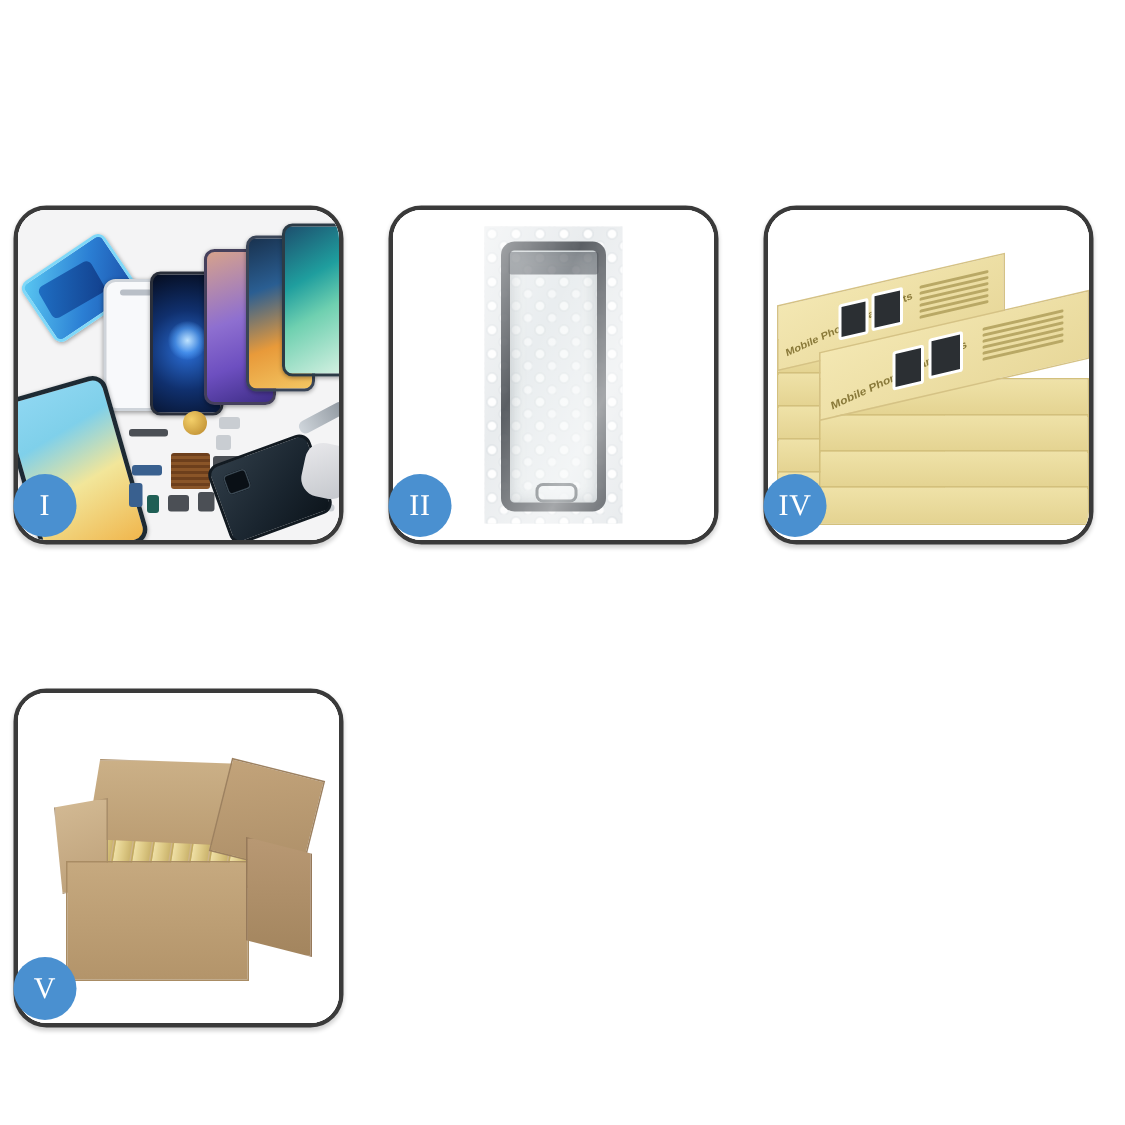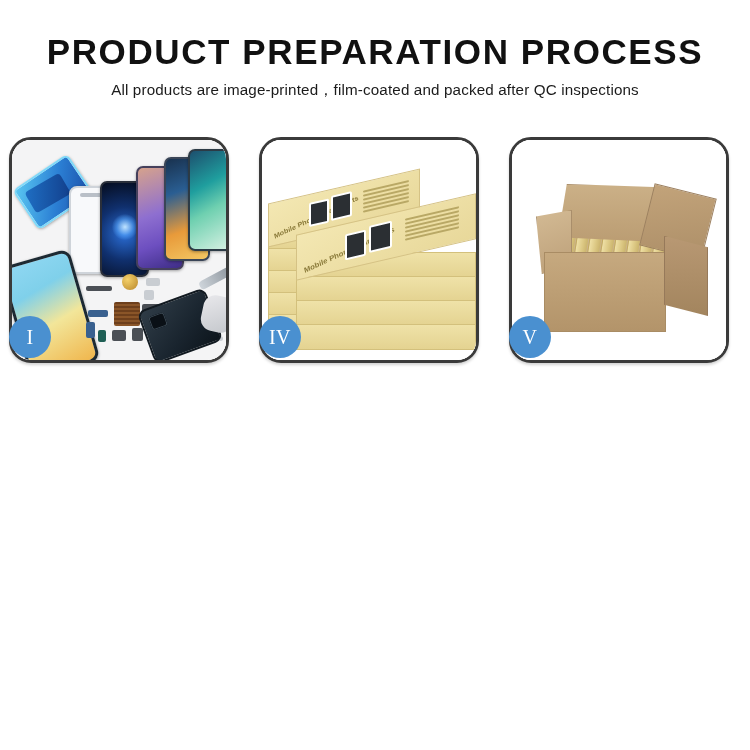--- a/index.html
+++ b/index.html
@@ -188,24 +188,20 @@
   .c6 .tape{position:absolute;left:34px;top:8px;width:128px;height:16px;
     background:linear-gradient(90deg,rgba(238,230,216,.7),rgba(222,210,192,.55));
     transform:rotate(26deg);transform-origin:left center;}
   .c6 .nick{position:absolute;width:14px;height:16px;background:rgba(120,96,68,.45);border-radius:2px;}
 </style>
 </head>
 <body>
 
 <div class="page">
 
-  <div class="header">
-    <div class="title">PRODUCT PREPARATION PROCESS</div>
-    <div class="subtitle">All products are image-printed，film-coated and packed after QC inspections</div>
-  </div>
 
   <div class="grid">
 
     <div class="panel">
       <div class="stage">
         <div class="p1">
           <div class="ph ph-blue"></div>
           <div class="ph ph-glass"></div>
           <div class="ph ph-dark"></div>
           <div class="ph ph-purple"></div>
@@ -228,20 +224,33 @@
             <div class="pt pale" style="left:132px;top:68px;width:5px;height:5px;border-radius:50%;"></div>
             <div class="backshell"></div>
             <div class="tool"></div>
             <div class="hand"></div>
           </div>
         </div>
       </div>
       <div class="badge">I</div>
     </div>
 
+    <div class="panel">
+      <div class="stage">
+        <div class="p2">
+          <div class="wrapimg">
+            <div class="screen"></div>
+            <div class="topbar"></div>
+            <div class="home"></div>
+            <div class="sheen"></div>
+          </div>
+        </div>
+      </div>
+      <div class="badge">II</div>
+    </div>
 
 
     <div class="panel">
       <div class="stage">
         <div class="p4">
           <div class="stack">
 
             <div class="sbox" style="left:0;top:70px;width:110px;height:22px;"></div>
             <div class="sbox" style="left:0;top:92px;width:110px;height:22px;"></div>
             <div class="sbox" style="left:0;top:114px;width:110px;height:22px;"></div>

